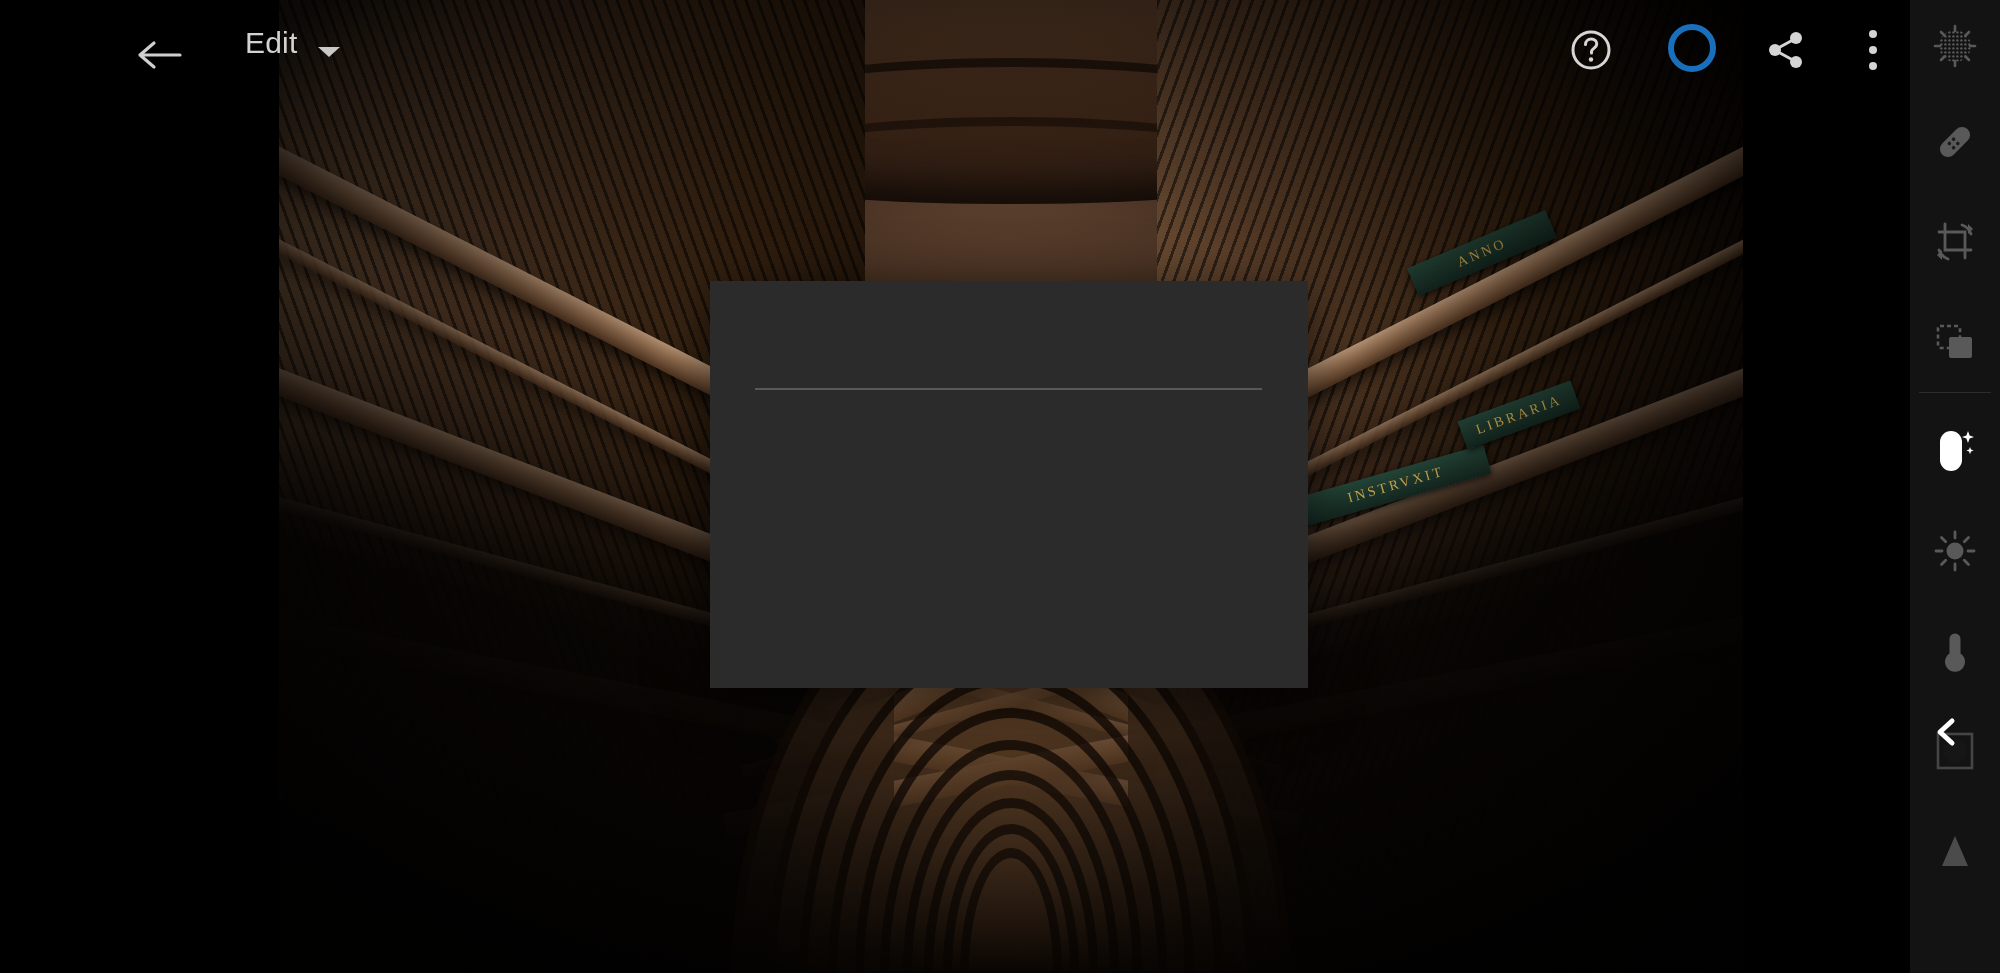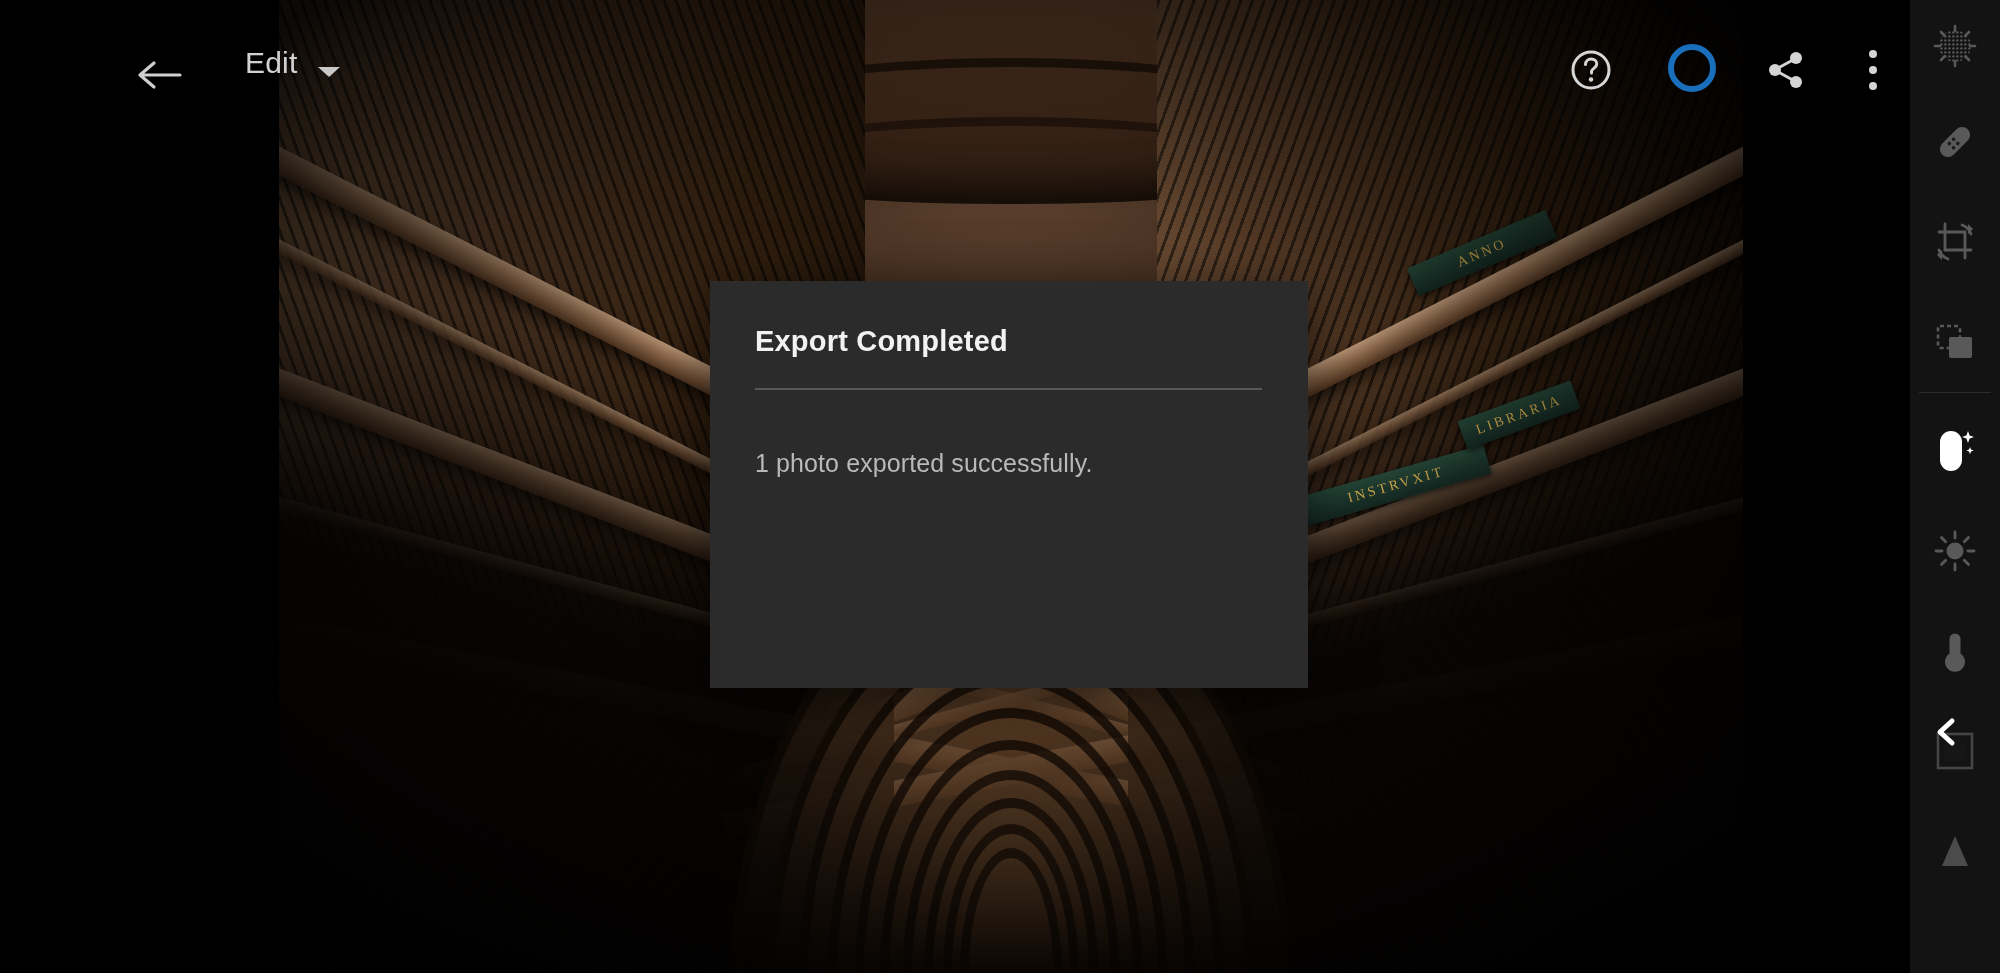--- a/index.html
+++ b/index.html
@@ -95,21 +95,21 @@
 
   .photo .vignette {
     position:absolute; inset:0; pointer-events:none;
     background:
       radial-gradient(ellipse 68% 64% at 50% 46%, rgba(0,0,0,0) 38%, rgba(0,0,0,.55) 78%, rgba(0,0,0,.9) 100%);
   }
 
   
   .topbar {
     position:absolute; left:0; top:0; width:1900px; height:110px;
-    display:flex; align-items:center; z-index:30; pointer-events:none;margin-top:20px;
+    display:flex; align-items:center; z-index:30; pointer-events:none;
   }
   .topbar > * { pointer-events:auto; }
   .back-btn {
     position:absolute; left:135px; top:30px;
     width:50px; height:50px; display:flex; align-items:center; justify-content:center;
     cursor:pointer;
   }
   .edit-label {
     position:absolute; left:245px; top:26px;
     font-size:30px; color:#d2d2d2; letter-spacing:.2px; cursor:pointer;
@@ -358,18 +358,16 @@
     </div>
 
     <div class="rail-item">
       <svg class="ic" width="46" height="46" viewBox="0 0 46 46">
         <path d="M23 8 L36 38 H10 Z" fill="#9a9a9a"></path>
       </svg>
     </div>
   </div>
 
   <div class="dialog">
-    <div class="dlg-title">Export Completed</div>
     <div class="dlg-rule"></div>
-    <div class="dlg-msg">1 photo exported successfully.</div>
   </div>
 
 </div>
 
 </body></html>

